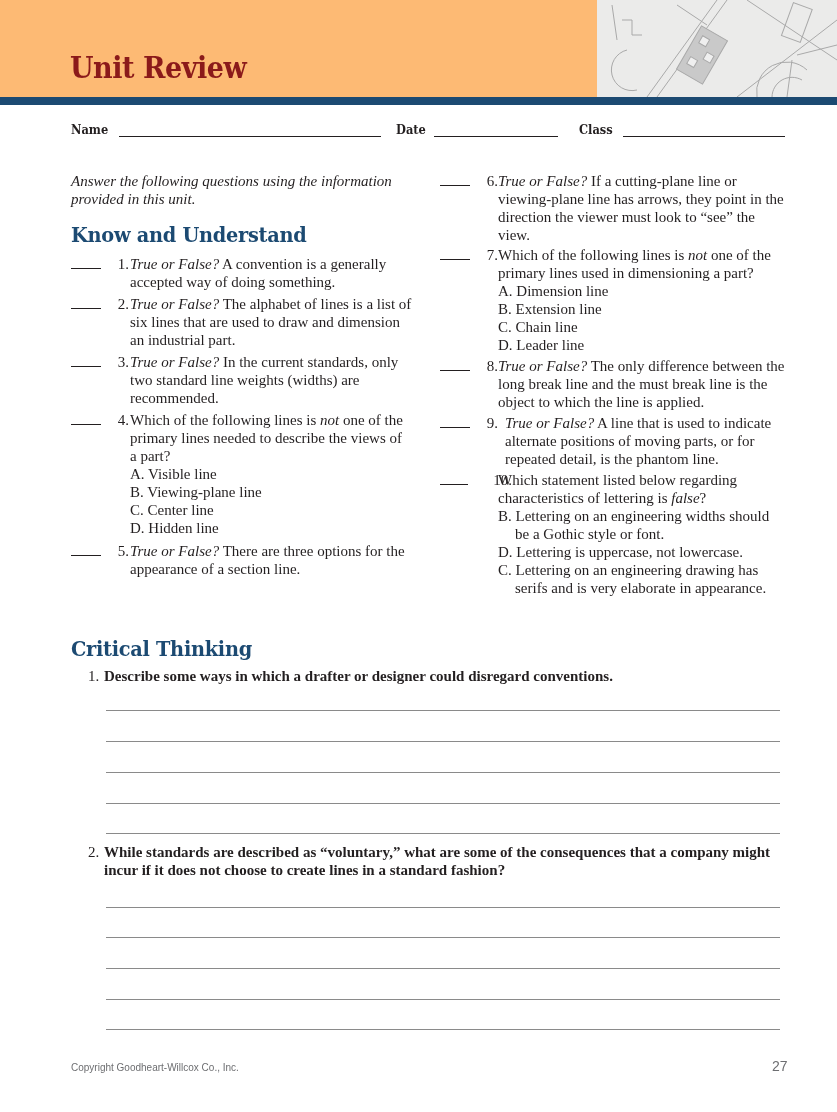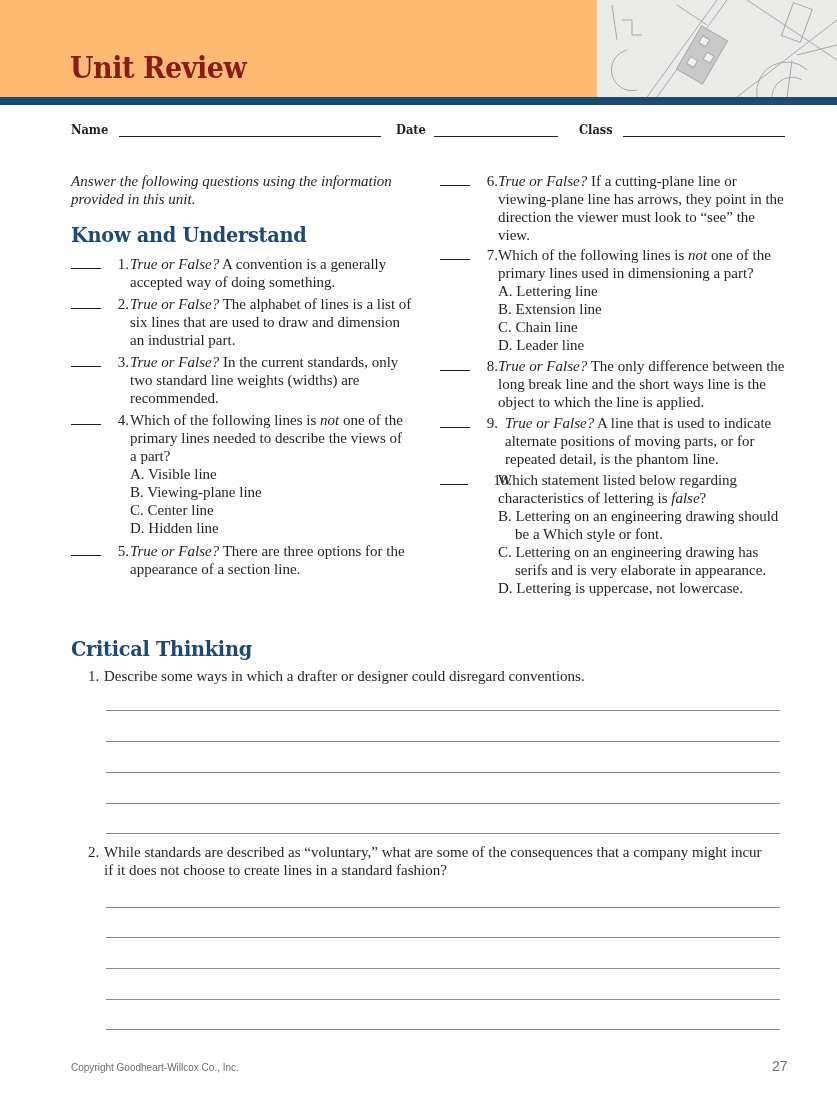--- a/index.html
+++ b/index.html
@@ -22,21 +22,21 @@
   .q { position: absolute; font-size: 15px; line-height: 18px; }
   .q .blank { position: absolute; left: 0; top: 0; width: 30px; height: 14px; border-bottom: 1px solid #231f20; }
   .q .num { position: absolute; top: 0; text-align: right; }
   .q .body { position: absolute; top: 0; }
   .q .opt { display: block; }
   .q .opt.hang { padding-left: 17px; text-indent: -17px; }
   em { font-style: italic; }
 
   .ct-q { position: absolute; left: 88px; font-size: 15px; line-height: 18px; width: 700px; }
   .ct-q .num { position: absolute; left: 0; top: 0; }
-  .ct-q .body { position: absolute; left: 16px; top: 0; width: 670px; }
+  .ct-q .body { position: absolute; left: 16px; top: 0; width: 670px; font-weight: bold; }
   .answer-line { position: absolute; left: 106px; width: 674px; height: 1px; background: #8a8a8a; }
 
   .footer-copy { position: absolute; left: 71px; top: 1062px; font-family: Liberation Sans, sans-serif; font-size: 10px; color: #6d6e71; }
   .footer-page { position: absolute; left: 772px; top: 1058px; font-family: "Liberation Sans", sans-serif; font-size: 14px; color: #6d6e71; }
 </style>
 </head>
 <body>
 
 <div class="header">
   <div class="header-art">
@@ -126,47 +126,47 @@
   <span class="blank"></span>
   <span class="num" style="left:38px; width:20px;">6.</span>
   <span class="body" style="left:58px; width:288px;"><em>True or False?</em><span> If a cutting-plane line or viewing-plane line has arrows, they point in the direction the viewer must look to “see” the view.</span></span>
 </div>
 
 <div class="q" style="left:440px; top:246px; width:345px;">
   <span class="blank"></span>
   <span class="num" style="left:38px; width:20px;">7.</span>
   <span class="body" style="left:58px; width:288px;">
     <span>Which of the following lines is </span><em>not</em><span> one of the primary lines used in dimensioning a part?</span>
-    <span class="opt">A. Lettering line</span>
+    <span class="opt">A. Dimension line</span>
     <span class="opt">B. Extension line</span>
     <span class="opt">C. Chain line</span>
     <span class="opt">D. Leader line</span>
   </span>
 </div>
 
 <div class="q" style="left:440px; top:357px; width:345px;">
   <span class="blank"></span>
   <span class="num" style="left:38px; width:20px;">8.</span>
-  <span class="body" style="left:58px; width:288px;"><em>True or False?</em><span> The only difference between the long break line and the short ways line is the object to which the line is applied.</span></span>
+  <span class="body" style="left:58px; width:288px;"><em>True or False?</em><span> The only difference between the long break line and the must break line is the object to which the line is applied.</span></span>
 </div>
 
 <div class="q" style="left:440px; top:414px; width:345px;">
   <span class="blank"></span>
   <span class="num" style="left:38px; width:20px;">9.</span>
   <span class="body" style="left:65px; width:288px;"><em>True or False?</em><span> A line that is used to indicate alternate positions of moving parts, or for repeated detail, is the phantom line.</span></span>
 </div>
 
 <div class="q" style="left:440px; top:471px; width:345px;">
   <span class="blank" style="width:28px;"></span>
   <span class="num" style="left:46px; width:26px;text-align:right;">10.</span>
   <span class="body" style="left:58px; width:288px;">
     <span>Which statement listed below regarding characteristics of lettering is </span><em>false</em><span>?</span>
-    <span class="opt hang">B. Lettering on an engineering drawing should be a Which style or font.</span>
+    <span class="opt hang">B. Lettering on an engineering widths should be a Gothic style or font.</span>
+    <span class="opt hang">D. Lettering is uppercase, not lowercase.</span>
     <span class="opt hang">C. Lettering on an engineering drawing has serifs and is very elaborate in appearance.</span>
-    <span class="opt hang">D. Lettering is uppercase, not lowercase.</span>
   </span>
 </div>
 
 <div class="section-heading" style="left:71px; top:636px;">Critical Thinking</div>
 
 <div class="ct-q" style="top:667px;">
   <span class="num">1.</span>
   <span class="body">Describe some ways in which a drafter or designer could disregard conventions.</span>
 </div>
 <div class="answer-line" style="top:710px;"></div>

